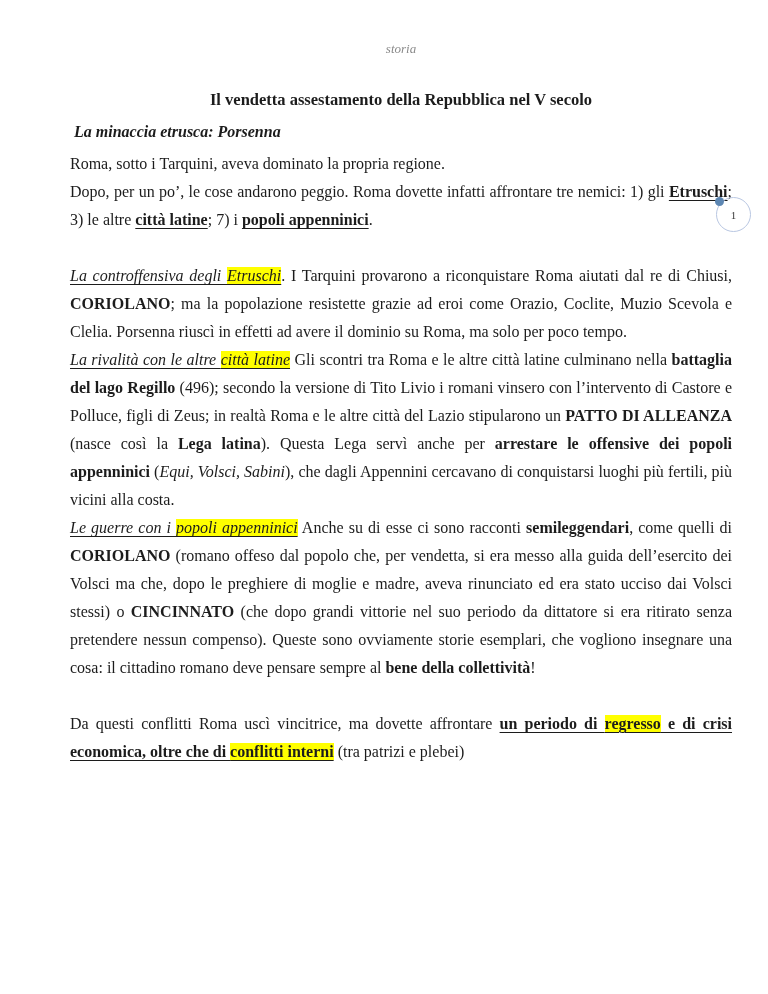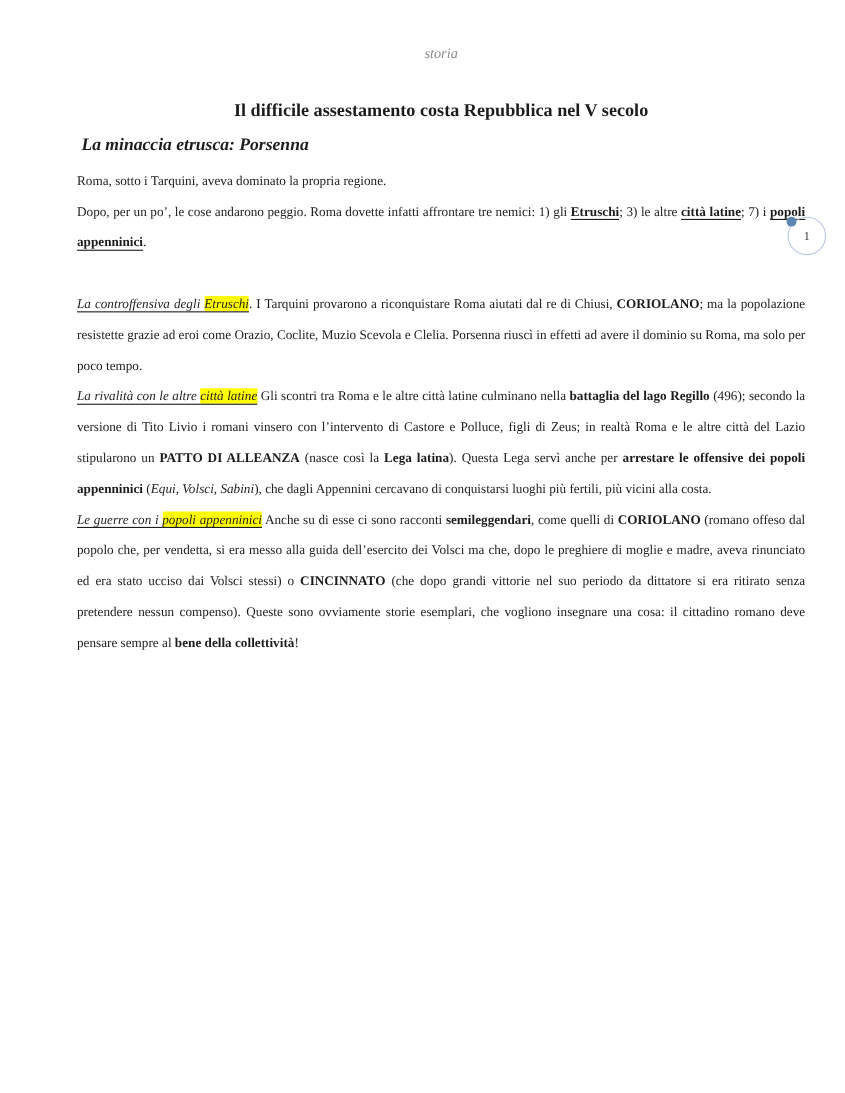--- a/index.html
+++ b/index.html
@@ -38,21 +38,21 @@
   }
   .subtitle {
     margin: 4px;
     font-size: 16px;
     font-weight: bold;
     font-style: italic;
     line-height: 28px;
   }
   .body-text p {
     margin: 0;
-    font-size: 12px;
+    font-size: 16px;
     line-height: 28px;
     text-align: justify;
   }
   .body-text p.spacer { height: 28px; }
   .b { font-weight: bold; }
   .i { font-style: italic; }
   .u { text-decoration: underline; text-underline-offset: 3px; }
   .h { background: var(--hl); }
   .annotation {
     position: absolute;
@@ -84,31 +84,32 @@
     border-radius: 50%;
     background: var(--dot);
   }
 </style>
 </head>
 <body>
 
 <div class="page">
   <div class="running-head">storia</div>
 
-  <h1 class="title">Il difficile assestamento costa Repubblica nel V secolo</h1>
+  <h1 class="title">Il vendetta assestamento della Repubblica nel V secolo</h1>
 
   <h2 class="subtitle">La minaccia etrusca: Porsenna</h2>
 
   <div class="body-text">
       <p><span>Roma, sotto i Tarquini, aveva dominato la propria regione.</span></p>
       <p><span>Dopo, per un po’, le cose andarono peggio. Roma dovette infatti affrontare tre nemici: 1) gli </span><span class="b u">Etruschi</span><span>; 3) le altre </span><span class="b u">città latine</span><span>; 7) i </span><span class="b u">popoli appenninici</span><span>.</span></p>
       <p class="spacer"></p>
       <p><span class="i u">La controffensiva degli </span><span class="i u h">Etruschi</span><span>. I Tarquini provarono a riconquistare Roma aiutati dal re di Chiusi, </span><span class="b">CORIOLANO</span><span>; ma la popolazione resistette grazie ad eroi come Orazio, Coclite, Muzio Scevola e Clelia. Porsenna riuscì in effetti ad avere il dominio su Roma, ma solo per poco tempo.</span></p>
       <p><span class="i u">La rivalità con le altre </span><span class="i u h">città latine</span><span> Gli scontri tra Roma e le altre città latine culminano nella </span><span class="b">battaglia del lago Regillo</span><span> (496); secondo la versione di Tito Livio i romani vinsero con l’intervento di Castore e Polluce, figli di Zeus; in realtà Roma e le altre città del Lazio stipularono un </span><span class="b">PATTO DI ALLEANZA</span><span> (nasce così la </span><span class="b">Lega latina</span><span>). Questa Lega servì anche per </span><span class="b">arrestare le offensive dei popoli appenninici</span><span> (</span><span class="i">Equi, Volsci, Sabini</span><span>), che dagli Appennini cercavano di conquistarsi luoghi più fertili, più vicini alla costa.</span></p>
       <p><span class="i u">Le guerre con i </span><span class="i u h">popoli appenninici</span><span> Anche su di esse ci sono racconti </span><span class="b">semileggendari</span><span>, come quelli di </span><span class="b">CORIOLANO</span><span> (romano offeso dal popolo che, per vendetta, si era messo alla guida dell’esercito dei Volsci ma che, dopo le preghiere di moglie e madre, aveva rinunciato ed era stato ucciso dai Volsci stessi) o </span><span class="b">CINCINNATO</span><span> (che dopo grandi vittorie nel suo periodo da dittatore si era ritirato senza pretendere nessun compenso). Queste sono ovviamente storie esemplari, che vogliono insegnare una cosa: il cittadino romano deve pensare sempre al </span><span class="b">bene della collettività</span><span>!</span></p>
       <p class="spacer"></p>
+      <p><span>Da questi conflitti Roma uscì vincitrice, ma dovette affrontare </span><span class="b u">un periodo di </span><span class="b u h">regresso</span><span class="b u"> e di crisi economica, oltre che di </span><span class="b u h">conflitti interni</span><span> (tra patrizi e plebei)</span></p>
     </div>
 
   <div class="annotation">
     <span class="annotation-dot"></span>
     <span class="annotation-num">1</span>
   </div>
 </div>
 
 </body></html>

